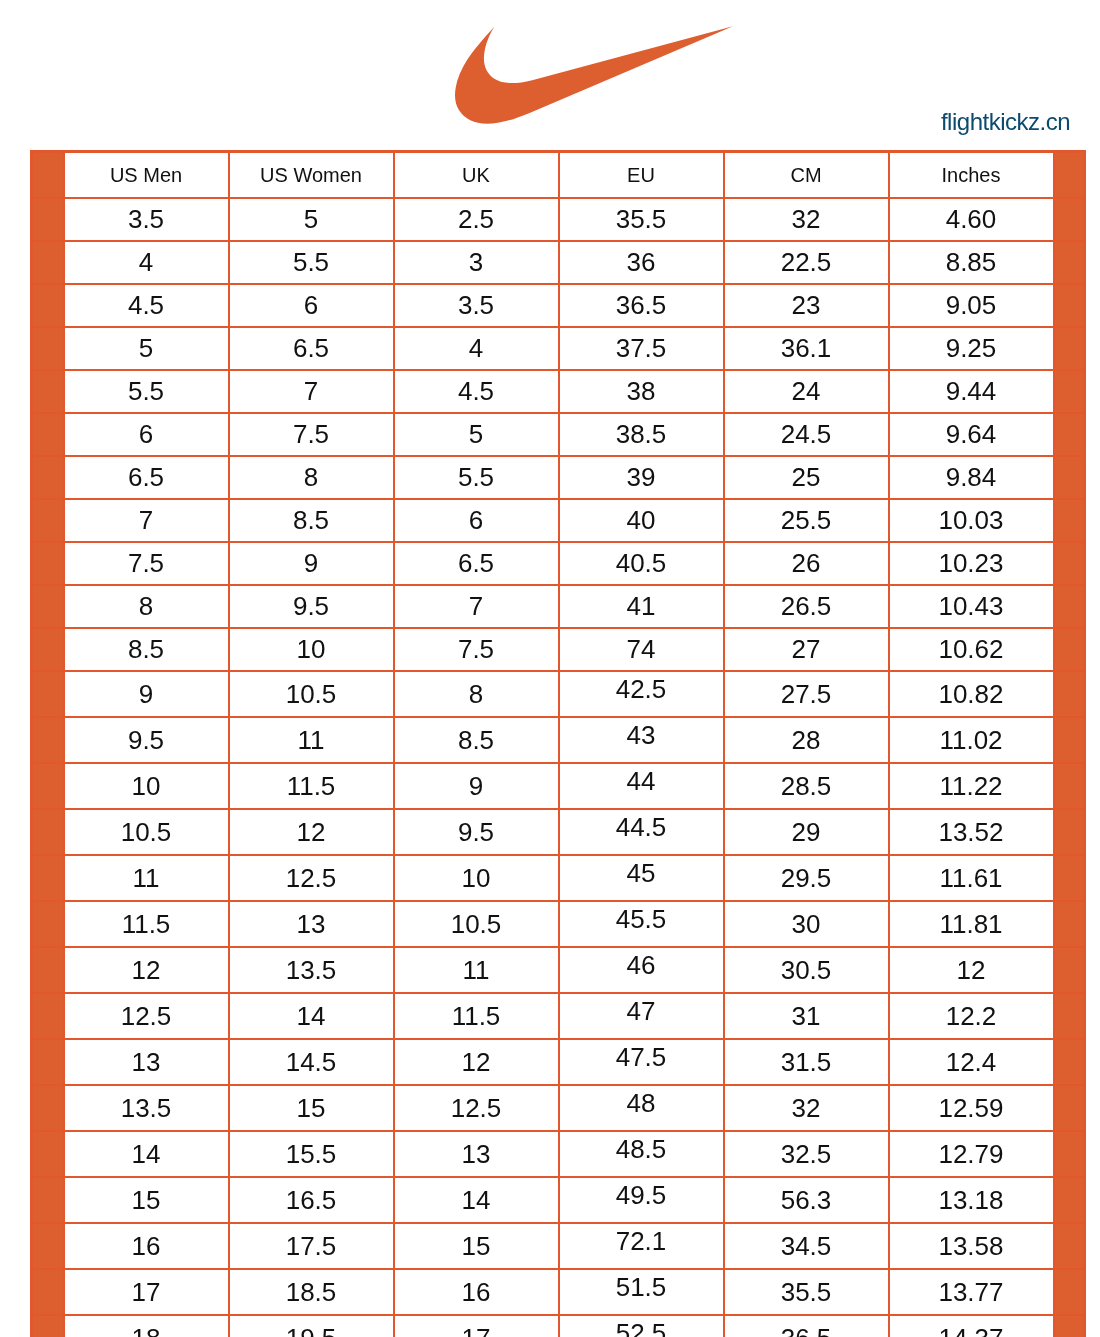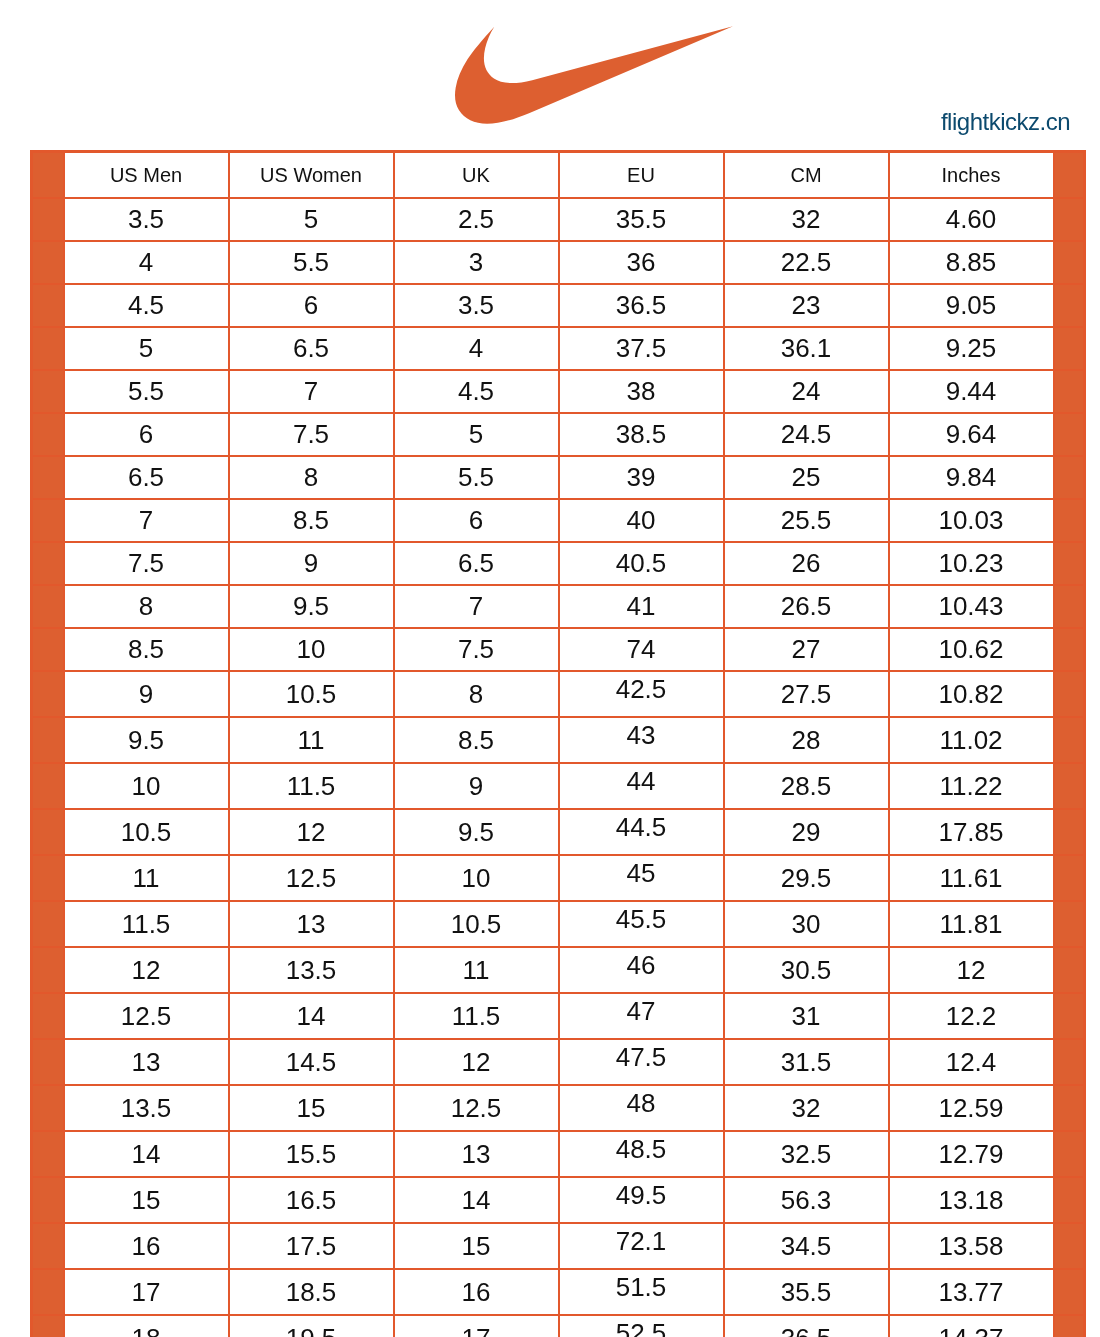--- a/index.html
+++ b/index.html
@@ -217,21 +217,21 @@
           <td>11.22</td>
           <td class="bar"></td>
         </tr>
         <tr>
           <td class="bar"></td>
           <td>10.5</td>
           <td>12</td>
           <td>9.5</td>
           <td class="eu-top">44.5</td>
           <td>29</td>
-          <td>17.85</td>
+          <td>13.52</td>
           <td class="bar"></td>
         </tr>
         <tr>
           <td class="bar"></td>
           <td>11</td>
           <td>12.5</td>
           <td>10</td>
           <td class="eu-top">45</td>
           <td>29.5</td>
           <td>11.61</td>

